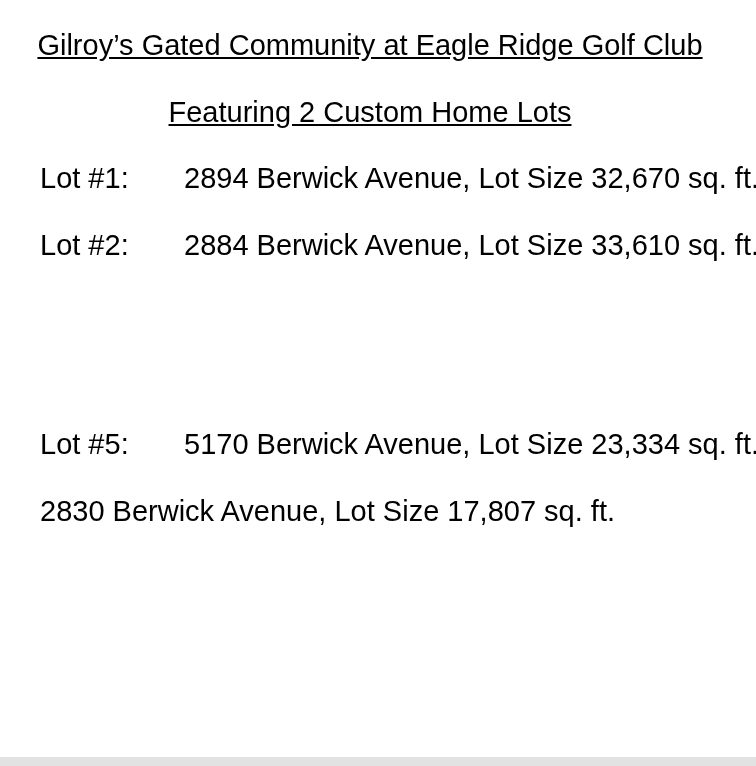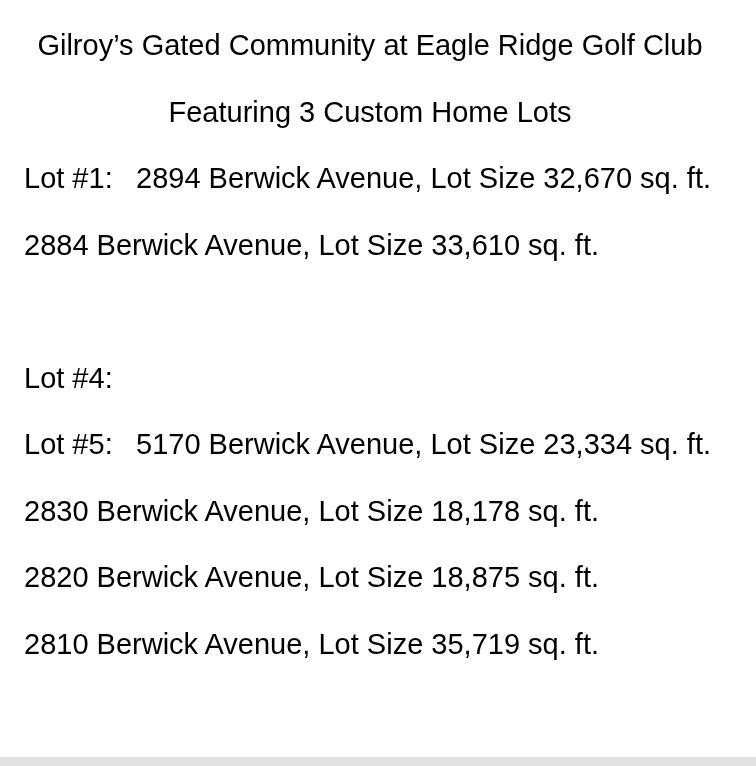--- a/index.html
+++ b/index.html
@@ -28,23 +28,25 @@
     display: flex;
     align-items: center;
     font-size: 29px;
     line-height: 1.1;
     white-space: pre;
   }
   .heading {
     width: 700px;
     margin-left: 20px;
     justify-content: center;
+    text-decoration: underline;
   }
   .lot-row {
-    margin-left: 24px;
+    margin-left: 40px;
+    gap: 32px;
   }
   .lot-label {
     display: inline-block;
     min-width: 112px;
   }
   .bottom-bar {
     position: absolute;
     left: 0;
     bottom: 0;
     width: 100%;
@@ -52,52 +54,50 @@
     background: #e2e2e2;
   }
 </style>
 </head>
 <body>
 
 <div class="slide">
   <div class="content">
 
     <div class="line heading">Gilroy’s Gated Community at Eagle Ridge Golf Club</div>
-    <div class="line heading">Featuring 3 Custom Home Lots</div>
+    <div class="line heading">Featuring 2 Custom Home Lots</div>
 
     <div class="line lot-row">
       <span class="lot-label">Lot #1:</span>
       <span class="lot-desc">2894 Berwick Avenue, Lot Size 32,670 sq. ft.</span>
     </div>
 
     <div class="line lot-row">
+      <span class="lot-label">Lot #2:</span>
       <span class="lot-desc">2884 Berwick Avenue, Lot Size 33,610 sq. ft.</span>
     </div>
 
     <div class="line lot-row">
     </div>
 
     <div class="line lot-row">
-      <span class="lot-label">Lot #4:</span>
     </div>
 
     <div class="line lot-row">
       <span class="lot-label">Lot #5:</span>
       <span class="lot-desc">5170 Berwick Avenue, Lot Size 23,334 sq. ft.</span>
     </div>
 
 
     <div class="line lot-row">
-      <span class="lot-desc">2830 Berwick Avenue, Lot Size 18,178 sq. ft.</span>
+      <span class="lot-desc">2830 Berwick Avenue, Lot Size 17,807 sq. ft.</span>
     </div>
 
     <div class="line lot-row">
-      <span class="lot-desc">2820 Berwick Avenue, Lot Size 18,875 sq. ft.</span>
     </div>
 
     <div class="line lot-row">
-      <span class="lot-desc">2810 Berwick Avenue, Lot Size 35,719 sq. ft.</span>
     </div>
 
   </div>
 
   <div class="bottom-bar"></div>
 </div>
 
 </body></html>

